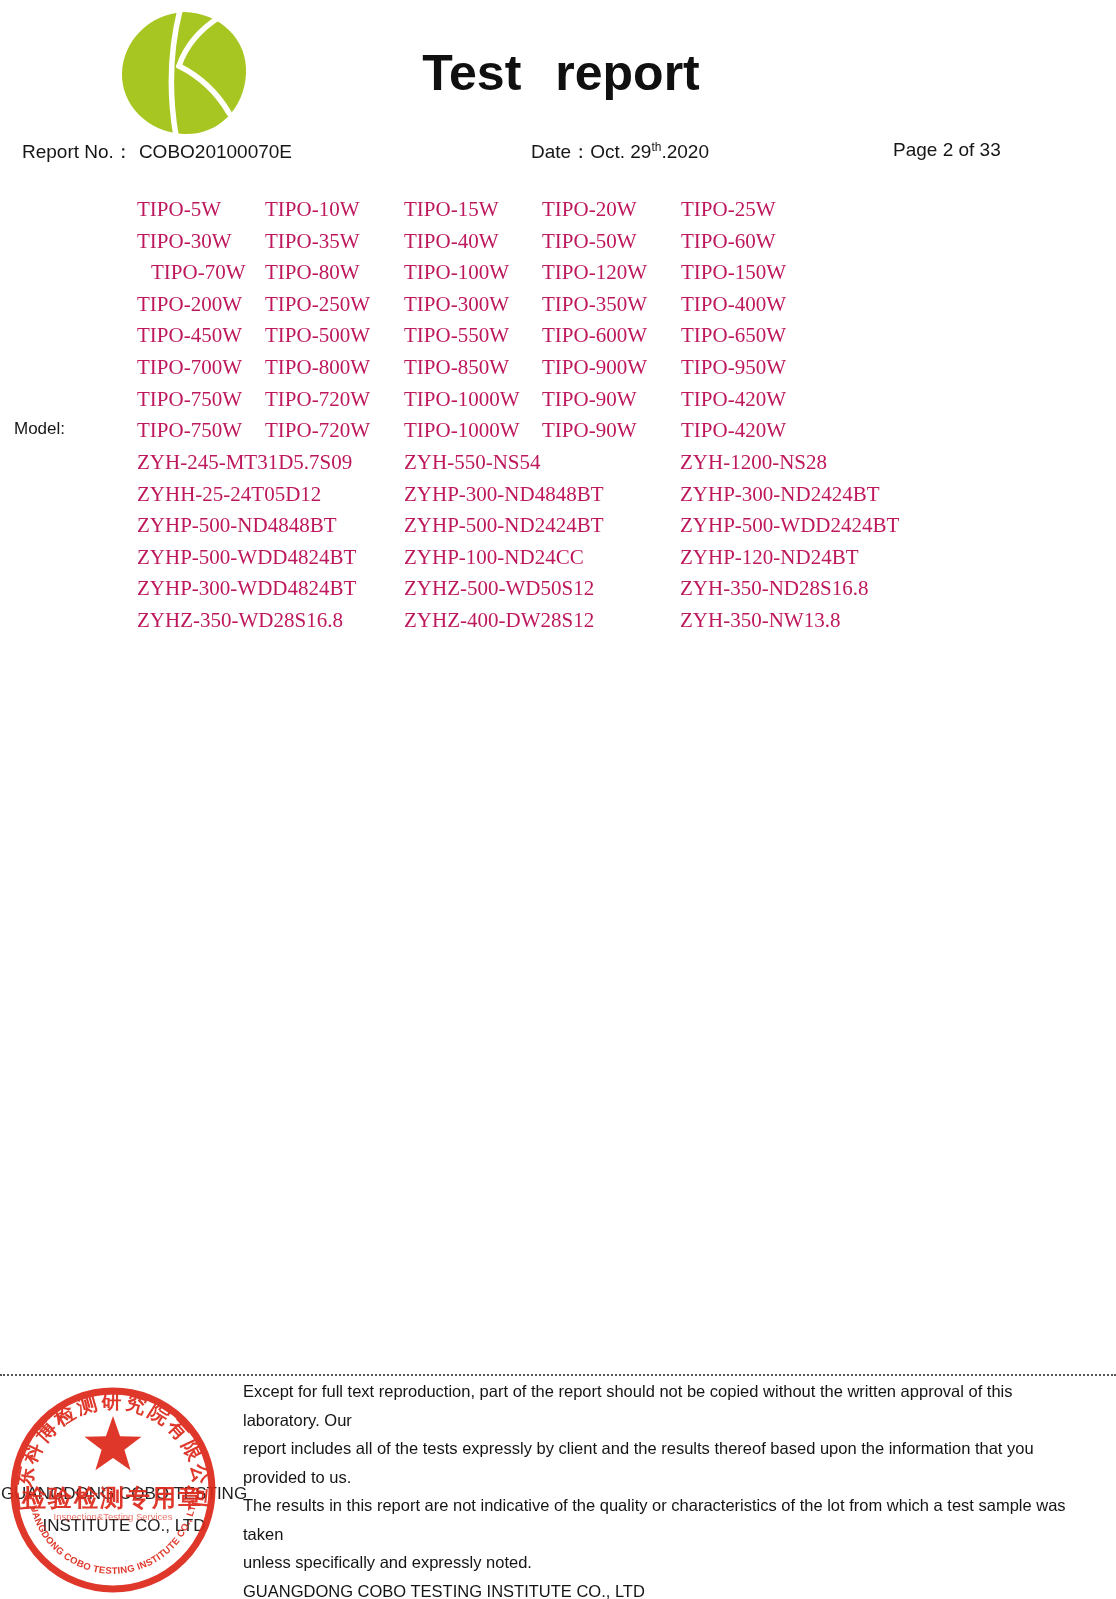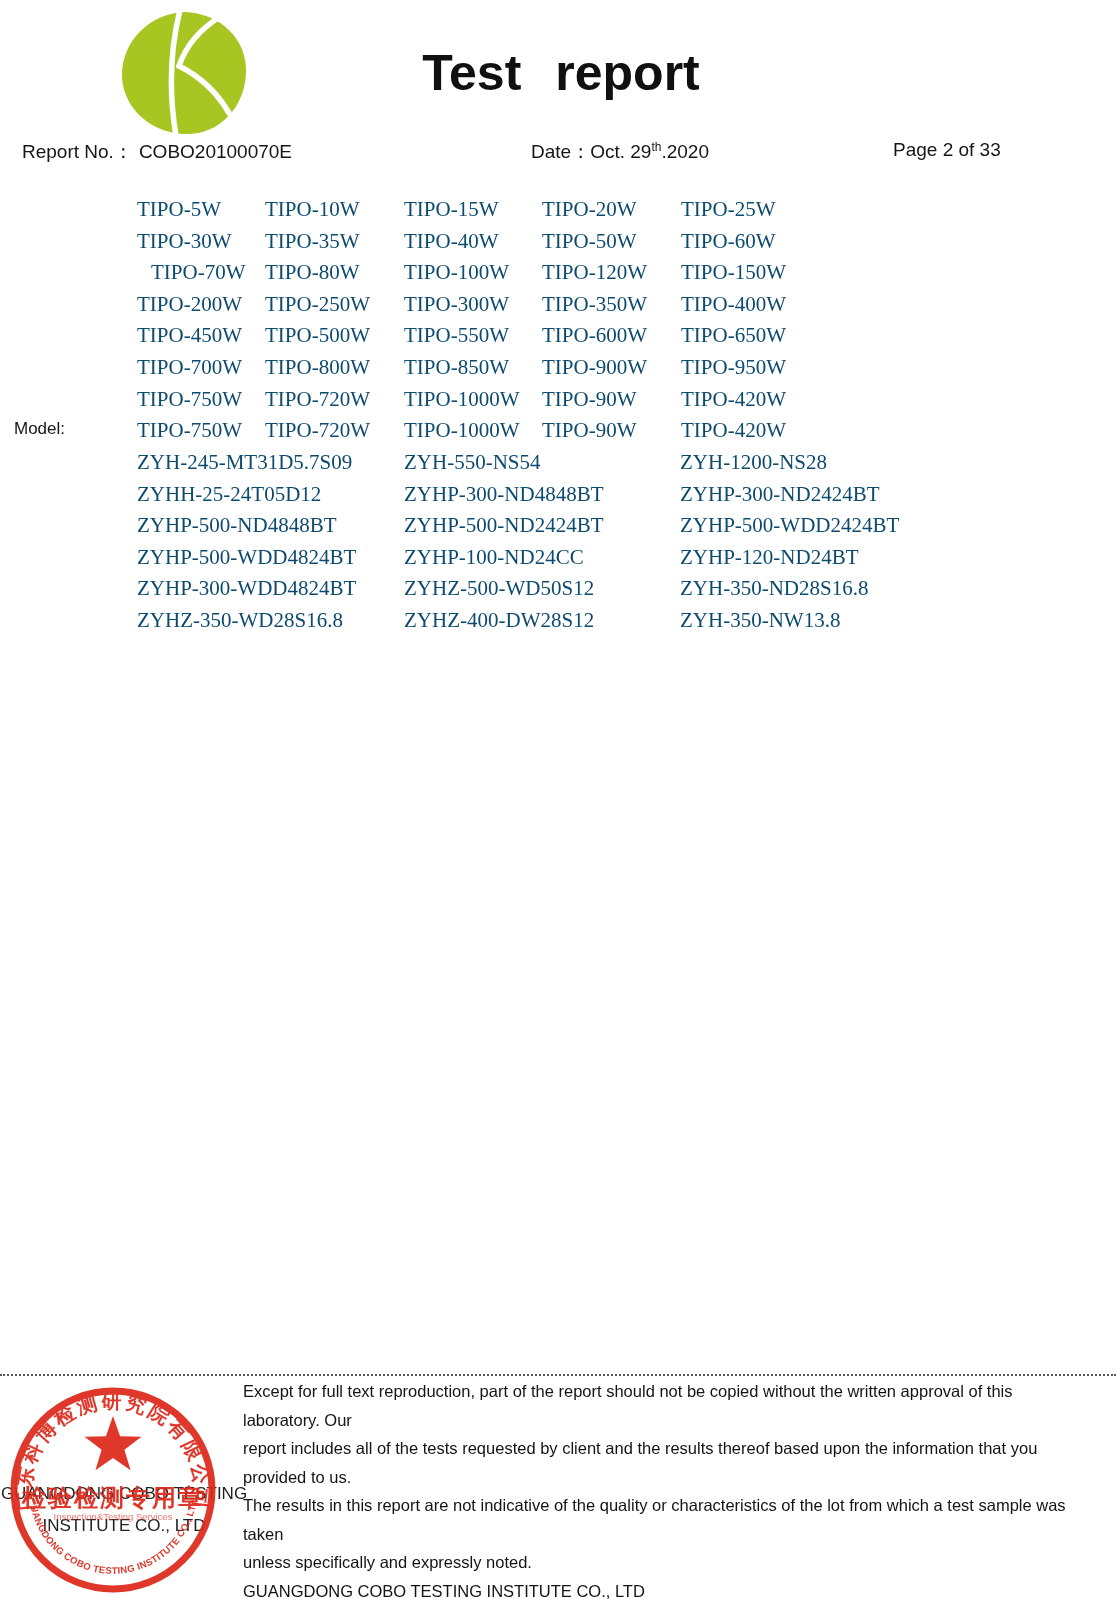--- a/index.html
+++ b/index.html
@@ -14,21 +14,21 @@
   .meta{position:absolute;top:139px;left:0;width:100%;height:26px;font-size:19px;color:#161616;}
   .meta-report{position:absolute;left:22px;}
   .meta-report .val{margin-left:6px;margin-top:24px;}
   .meta-date{position:absolute;left:531px;}
   .meta-date sup{font-size:12px;}
   .meta-page{position:absolute;left:893px;}
 
   .model-label{position:absolute;left:14px;top:419px;font-size:17px;color:#161616;}
 
   .model-grid{position:absolute;left:137px;display:grid;grid-auto-rows:31.6px;
-              font-family:"Liberation Serif",serif;font-size:21px;color:#0c4a6e;}
+              font-family:"Liberation Serif",serif;font-size:21px;color:#be185d;}
   .tipo-grid{top:194px;grid-template-columns:128px 139px 138px 139px 120px;}
   .zyh-grid{top:447px;grid-template-columns:267px 276px 250px;}
   .model-grid .cell{line-height:31.6px;white-space:nowrap;}
 
   .footer-rule{position:absolute;top:1374px;left:0;width:1116px;height:0;border-top:2px dotted #565656;}
 
   .footer-text{position:absolute;left:243px;top:1377px;width:848px;font-size:16.5px;
                line-height:28.5px;color:#141414;}
 
   .stamp-block{position:absolute;left:0;top:1384px;width:322px;height:215px;}
@@ -147,20 +147,20 @@
       <text x="106" y="122" text-anchor="middle" font-size="24" font-weight="bold" fill="#dd2a1c" letter-spacing="2">检验检测专用章</text>
       <text x="106" y="136" text-anchor="middle" font-size="9.5" fill="#dd2a1c" opacity="0.7">Inspection&amp;Testing Services</text>
       <text font-size="9.5" fill="#dd2a1c" font-weight="bold" letter-spacing="0.3">
         <textPath href="#arcBottom" startOffset="50%" text-anchor="middle">GUANGDONG COBO TESTING INSTITUTE CO., LTD</textPath>
       </text>
     </svg>
   </div>
 
   <div class="footer-text">
     <div>Except for full text reproduction, part of the report should not be copied without the written approval of this laboratory. Our</div>
-    <div>report includes all of the tests requested by client and the results thereof based upon the information that you provided to us.</div>
+    <div>report includes all of the tests expressly by client and the results thereof based upon the information that you provided to us.</div>
     <div>The results in this report are not indicative of the quality or characteristics of the lot from which a test sample was taken</div>
     <div>unless specifically and expressly noted.</div>
     <div>GUANGDONG COBO TESTING INSTITUTE CO., LTD</div>
 
   </div>
 
 </div>
 
 </body></html>

